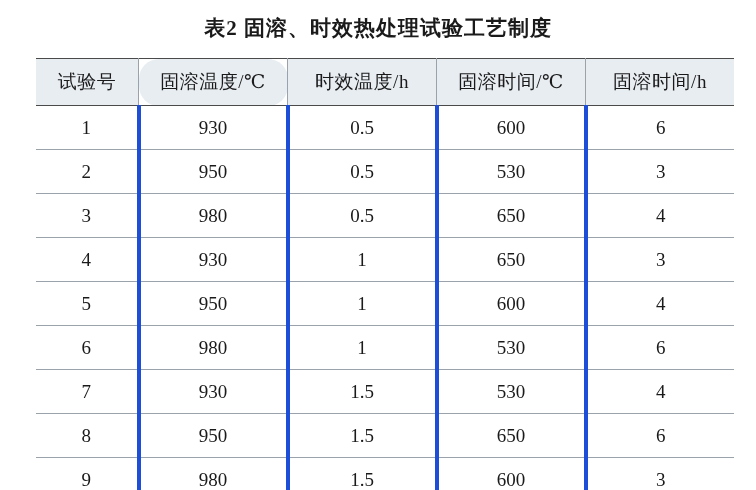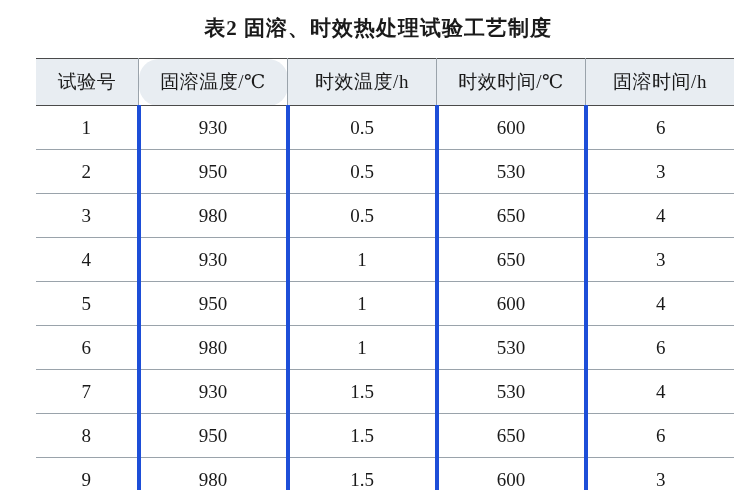--- a/index.html
+++ b/index.html
@@ -89,21 +89,21 @@
 
   <div class="table-caption">表2  固溶、时效热处理试验工艺制度</div>
 
   <div class="table-wrap">
     <table class="data-table">
       <thead>
         <tr>
           <th class="col-0">试验号</th>
           <th class="col-1">固溶温度/℃</th>
           <th class="col-2">时效温度/h</th>
-          <th class="col-3">时效时间/℃</th>
+          <th class="col-3">固溶时间/℃</th>
           <th class="col-4">固溶时间/h</th>
         </tr>
       </thead>
       <tbody>
         <tr>
           <td class="col-0">1</td>
           <td class="col-1">930</td>
           <td class="col-2">0.5</td>
           <td class="col-3">600</td>
           <td class="col-4">6</td>

